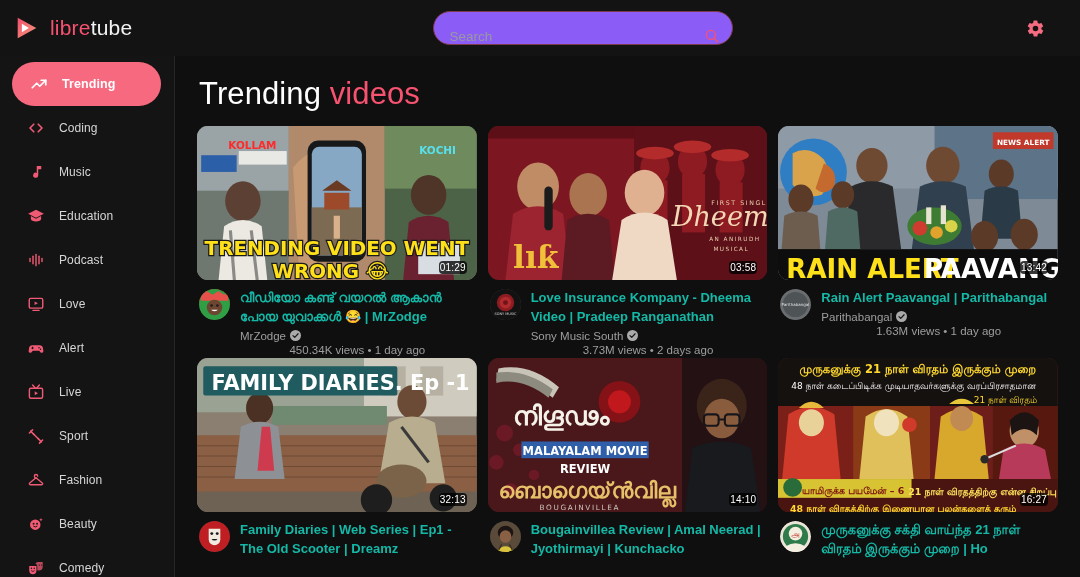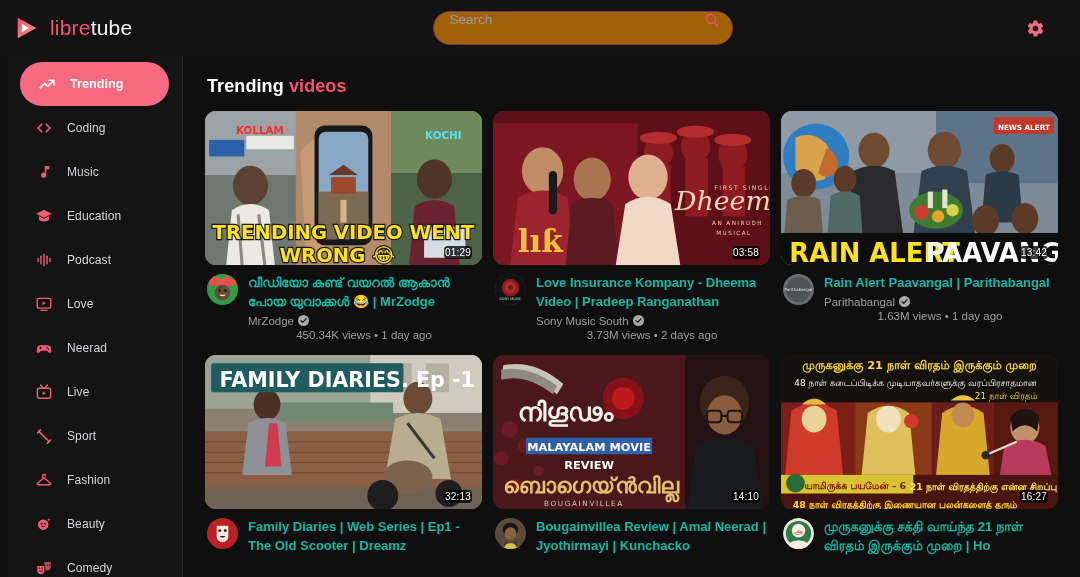--- a/index.html
+++ b/index.html
@@ -57,23 +57,23 @@
     flex: 1;
     display: flex;
     justify-content: center;
     align-items: center;
   }
   .search-wrap {
     width: 300px;
     height: 34px;
     border: 1px solid #7d3a4a;
     border-radius: 17px;
-    background: #a16207;
-    display: flex;
-    align-items: flex-start;
+    background: #8b5cf6;
+    display: flex;
+    align-items: flex-end;
     padding: 0 12px 0 16px;
   }
   .search-input {
     flex: 1;
     background: transparent;
     border: none;
     outline: none;
     color: #e6e6e6;
     font-size: 13.5px;
     font-family: "Liberation Sans", sans-serif;
@@ -88,21 +88,20 @@
     justify-content: center;
     align-items: center;
   }
   .gear-icon { width: 19px; height: 19px; display: block; }
 
   
   .body-row {
     flex: 1;
     display: flex;
     min-height: 0;
-    margin-left: 8px;
   }
 
   
   .sidebar {
     width: 175px;
     flex: 0 0 175px;
     background: #141414;
     border-right: 1px solid #262626;
     padding-top: 6px;
     overflow: hidden;
@@ -144,32 +143,32 @@
   }
 
   
   .main {
     flex: 1;
     min-width: 0;
     padding: 14px 22px 0 22px;
     overflow: hidden;
   }
   .page-title {
-    font-size: 18px;
-    font-weight: bold;
+    font-size: 31px;
+    font-weight: normal;
     margin: 6px 0 14px 2px;
     letter-spacing: .1px;
   }
   .page-title .w { color: #ffffff; }
   .page-title .p { color: #f7526f; }
 
   .grid {
     display: grid;
     grid-template-columns: repeat(3, 1fr);
-    gap: 14px 11px;
+    gap: 2px 11px;
   }
 
   .card { width: 100%; cursor: pointer; }
 
   .thumb {
     position: relative;
     width: 100%;
     height: 154px;
     border-radius: 11px;
     overflow: hidden;
@@ -342,21 +341,21 @@
       <div class="nav-item">
         <span class="nav-icon">
           <svg width="19" height="19" viewBox="0 0 24 24" fill="#f05a74">
             <path d="M7.2 7.5h9.6a4.6 4.6 0 0 1 4.5 4.1l.5 3.6a2.2 2.2 0 0 1-3.9 1.7l-1.6-2H7.7l-1.6 2a2.2 2.2 0 0 1-3.9-1.7l.5-3.6a4.6 4.6 0 0 1 4.5-4.1z"></path>
             <rect x="5.6" y="10.6" width="3.6" height="1.3" rx=".6" fill="#141414"></rect>
             <rect x="6.75" y="9.45" width="1.3" height="3.6" rx=".6" fill="#141414"></rect>
             <circle cx="16" cy="11" r=".95" fill="#141414"></circle>
             <circle cx="18" cy="13" r=".95" fill="#141414"></circle>
           </svg>
         </span>
-        <span class="nav-label">Neerad</span>
+        <span class="nav-label">Alert</span>
       </div>
 
       <div class="nav-item">
         <span class="nav-icon">
           <svg width="18" height="18" viewBox="0 0 24 24" fill="none" stroke="#f05a74" stroke-width="1.9" stroke-linecap="round" stroke-linejoin="round">
             <line x1="7.5" y1="2.8" x2="11" y2="6.6"></line>
             <line x1="16.5" y1="2.8" x2="13" y2="6.6"></line>
             <rect x="3.2" y="7" width="17.6" height="13.4" rx="2"></rect>
             <path d="M10.3 11v5.4l4.3-2.7-4.3-2.7z" fill="#f05a74" stroke="none"></path>
           </svg>

